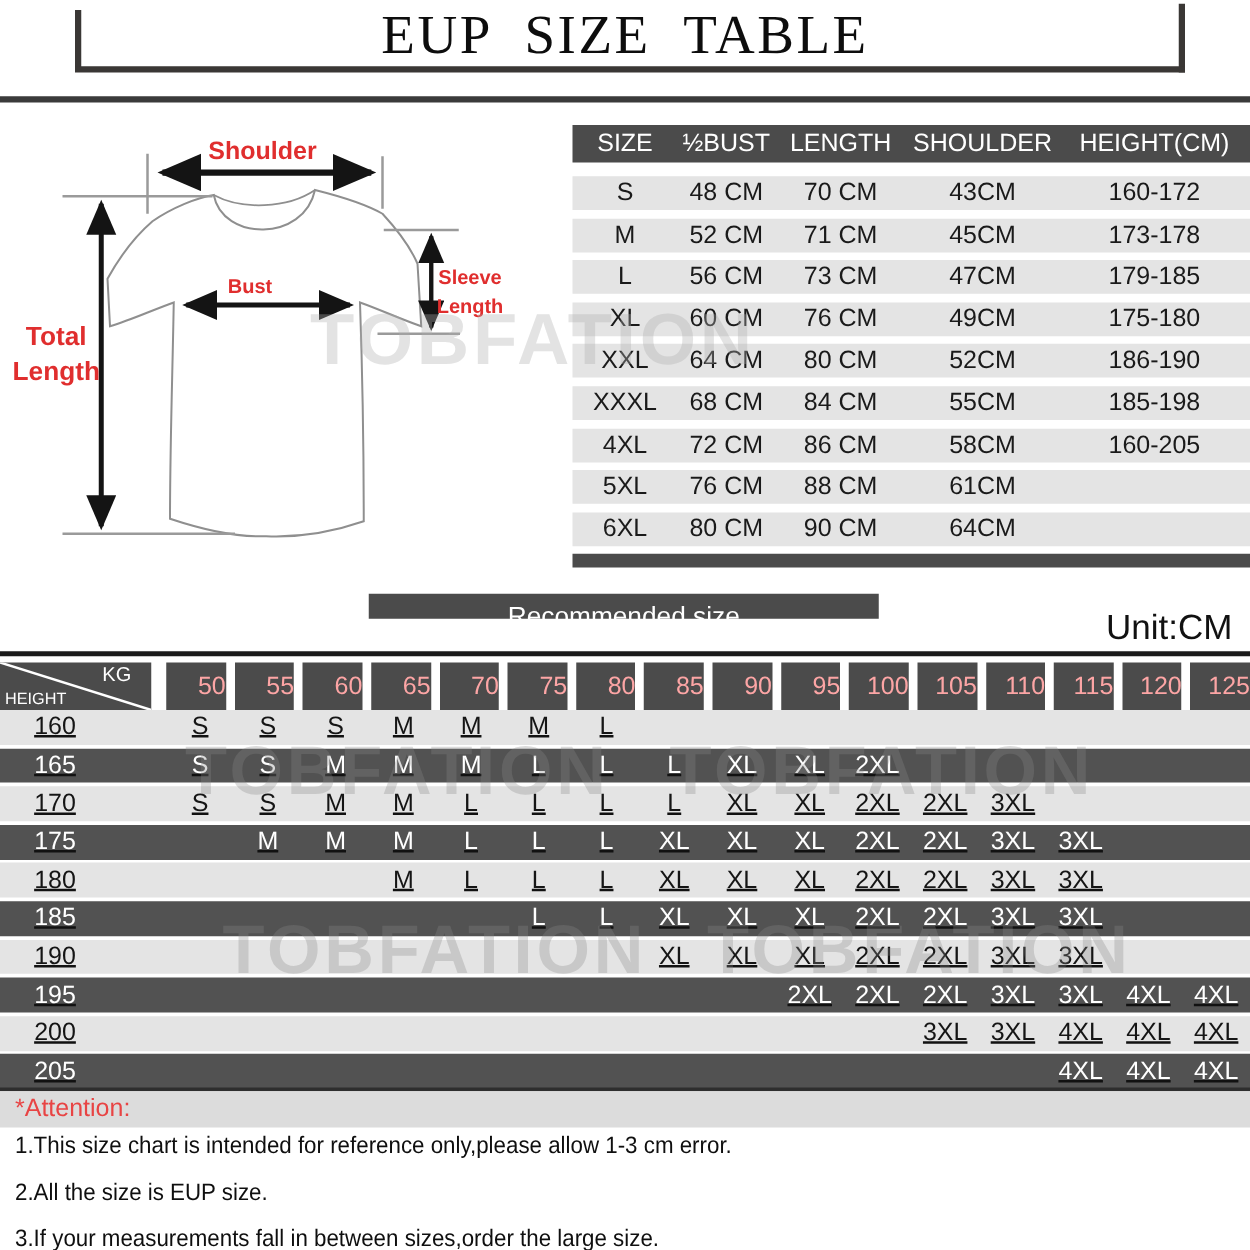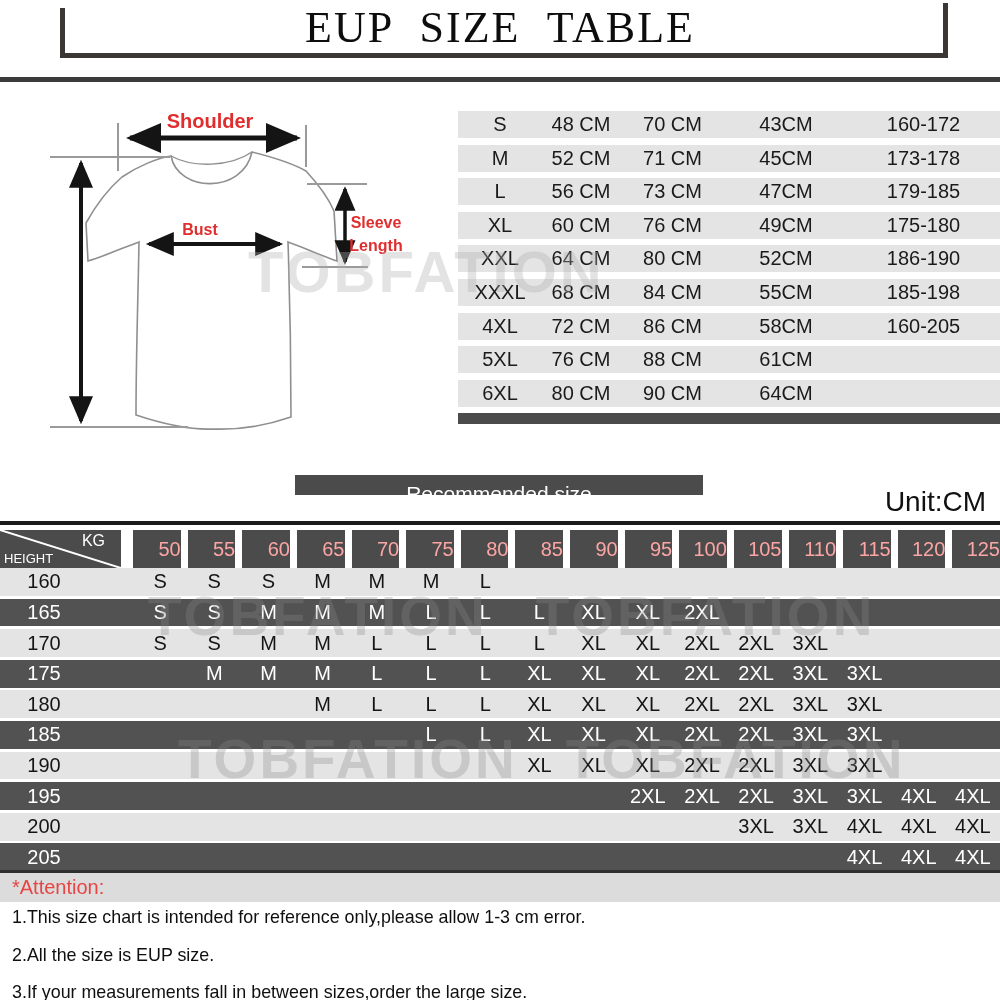--- a/index.html
+++ b/index.html
@@ -37,21 +37,21 @@
     color:#fff;font-size:21px;line-height:38px;text-align:center;}
   .unit-label{position:absolute;left:830px;top:486px;width:156px;text-align:right;font-size:28px;color:#111;}
 
   
   .grid-topline{position:absolute;left:0;top:521px;width:1000px;height:4px;background:#1b1b1b;}
   .corner{position:absolute;left:0;top:530px;width:121px;height:38px;background:#4b4b4b;}
   .corner .kg{position:absolute;right:16px;top:2px;color:#fff;font-size:16px;}
   .corner .ht{position:absolute;left:4px;bottom:2px;color:#fff;font-size:13px;}
   .wheader{position:absolute;left:133px;top:530px;width:867px;height:38px;display:flex;gap:7px;}
   .wcell{flex:1;background:#4b4b4b;color:#fca5a5;font-size:20px;line-height:38px;text-align:right;}
-  .gbody{position:absolute;left:0;top:568px;width:1000px;}
+  .gbody{position:absolute;left:0;top:568px;width:1000px;text-decoration:underline;}
   .grow{display:grid;grid-template-columns:88px 45px repeat(16,1fr);height:27.8px;margin-bottom:2.8px;
     align-items:center;text-align:center;font-size:20px;}
   .grow.light{background:#e4e4e4;color:#151515;}
   .grow.dark{background:#525252;color:#fff;}
 
   
   .wm{position:absolute;font-weight:bold;letter-spacing:3px;white-space:nowrap;pointer-events:none;
       display:flex;gap:48px;color:rgba(135,135,135,0.30);}
   .wm1{left:248px;top:238px;font-size:58px;color:rgba(175,175,175,0.35);}
   .wm2{left:148px;top:584px;font-size:55px;}
@@ -103,23 +103,31 @@
 
     <g stroke="#141414">
       <line x1="130" y1="43" x2="297" y2="43" stroke-width="5" marker-start="url(#ahs)" marker-end="url(#ah)"></line>
       <line x1="149" y1="149" x2="280" y2="149" stroke-width="4" marker-start="url(#ahs)" marker-end="url(#ah)"></line>
       <line x1="81" y1="68" x2="81" y2="326" stroke-width="4" marker-start="url(#ahs)" marker-end="url(#ah)"></line>
       <line x1="345" y1="94" x2="345" y2="167" stroke-width="3.5" marker-start="url(#ahs)" marker-end="url(#ah)"></line>
     </g>
   </svg>
   <div class="red-label lbl-shoulder">Shoulder</div>
   <div class="red-label lbl-bust">Bust</div>
+  <div class="red-label lbl-total">Total Length</div>
   <div class="red-label lbl-sleeve">Sleeve Length</div>
 
   <div class="size-table">
+    <div class="sheader">
+      <div>SIZE</div>
+      <div>½BUST</div>
+      <div>LENGTH</div>
+      <div>SHOULDER</div>
+      <div>HEIGHT(CM)</div>
+    </div>
     <div class="sbody">
         <div class="srow">
           <div class="scell">S</div>
           <div class="scell">48 CM</div>
           <div class="scell">70 CM</div>
           <div class="scell">43CM</div>
           <div class="scell">160-172</div>
         </div>
         <div class="srow">
           <div class="scell">M</div>

